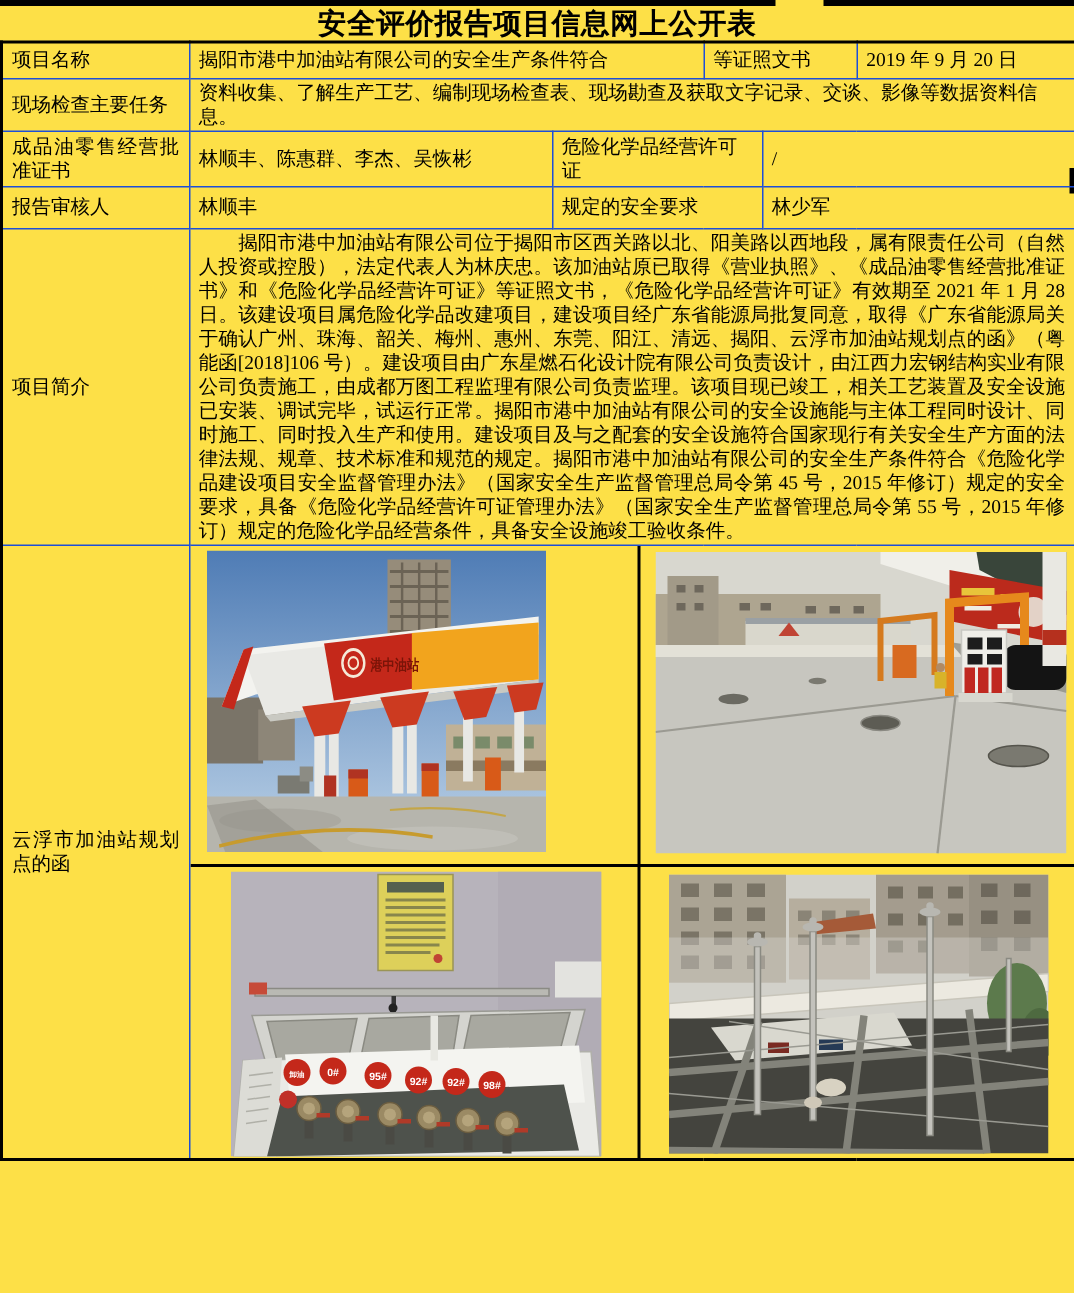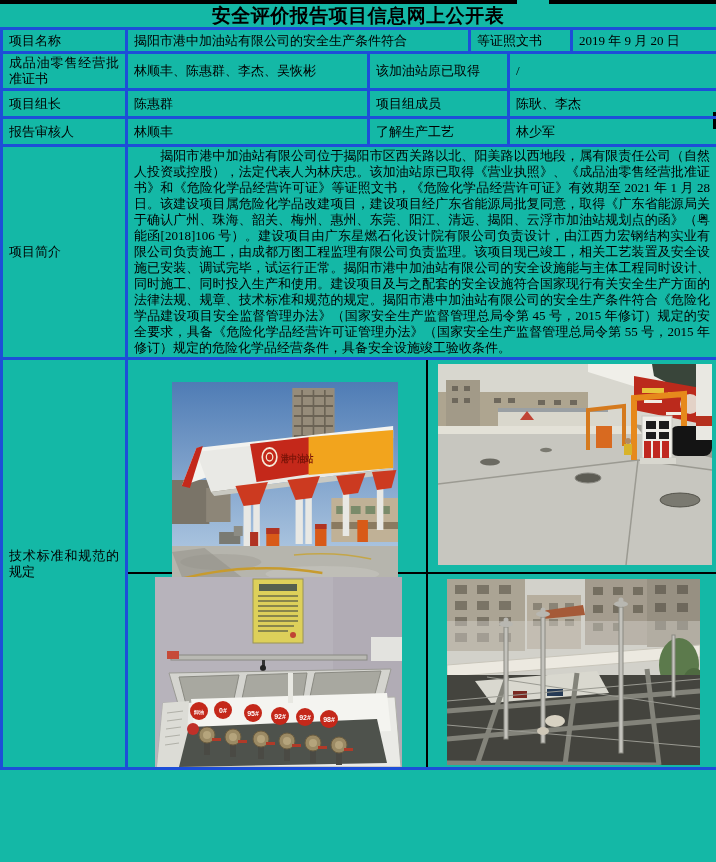--- a/index.html
+++ b/index.html
@@ -1,23 +1,23 @@
 <!DOCTYPE html>
 <html><head>
 <meta charset="utf-8">
 <style>
   html,body{margin:0;padding:0;background:#fff;}
-  #page{position:relative;width:716px;height:862px;background:#14b8a6;overflow:hidden;
+  #page{position:relative;width:716px;height:862px;background:#fde047;overflow:hidden;
         font-family:"Liberation Serif","DejaVu Serif",serif;color:#000;}
   .topbar{position:absolute;top:0;height:4px;background:#000;}
   .title{position:absolute;top:3px;left:0;width:716px;text-align:center;
          font-size:19px;font-weight:bold;letter-spacing:.5px;}
   table.main{position:absolute;top:27px;left:0;width:716px;border-collapse:collapse;
              table-layout:fixed;font-size:13px;border:2px solid #000;}
-  table.main td{border:3px solid #1d4ed8;padding:1px 6px;vertical-align:middle;
+  table.main td{border:1px solid #1d4ed8;padding:1px 6px;vertical-align:middle;
                 overflow:hidden;line-height:16px;}
   td.lab{padding-left:7px;}
   td.wraplab{text-align:justify;}
   td.intro{text-align:justify;line-height:16px;padding:2px 4px;vertical-align:top;}
   td.photos-cell{position:relative;padding:0;}
   .vline{position:absolute;left:298px;top:0;bottom:0;width:2px;background:#000;}
   .hline{position:absolute;left:0;right:0;top:212px;height:2px;background:#000;}
   .photo{position:absolute;}
   .photo svg{display:block;width:100%;height:100%;}
   .cursor-mark{position:absolute;left:713px;top:112px;width:3px;height:17px;background:#000;}
@@ -42,49 +42,47 @@
         <col style="width:63px">
         <col style="width:146px">
     </colgroup>
     <tbody>
         <tr style="height:24px">
       <td class="lab">项目名称</td>
       <td colspan="2">揭阳市港中加油站有限公司的安全生产条件符合</td>
       <td colspan="2" class="lab">等证照文书</td>
       <td>2019 年 9 月 20 日</td>
     </tr>
+    <tr style="height:25px">
+      <td class="lab">现场检查主要任务</td>
+      <td colspan="5">资料收集、了解生产工艺、编制现场检查表、现场勘查及获取文字记录、交谈、影像等数据资料信息。</td>
+    </tr>
     <tr style="height:37px">
       <td class="lab wraplab">成品油零售经营批准证书</td>
       <td>林顺丰、陈惠群、李杰、吴恢彬</td>
-      <td colspan="2" class="lab">该加油站原已取得</td>
+      <td colspan="2" class="lab">危险化学品经营许可证</td>
       <td colspan="2">/</td>
-    </tr>
-    <tr style="height:28px">
-      <td class="lab">项目组长</td>
-      <td>陈惠群</td>
-      <td colspan="2" class="lab">项目组成员</td>
-      <td colspan="2">陈耿、李杰</td>
     </tr>
     <tr style="height:28px">
       <td class="lab">报告审核人</td>
       <td>林顺丰</td>
-      <td colspan="2" class="lab">了解生产工艺</td>
+      <td colspan="2" class="lab">规定的安全要求</td>
       <td colspan="2">林少军</td>
     </tr>
     <tr style="height:209px">
       <td class="lab">项目简介</td>
       <td colspan="5" class="intro">　　揭阳市港中加油站有限公司位于揭阳市区西关路以北、阳美路以西地段，属有限责任公司（自然人投资或控股），法定代表人为林庆忠。该加油站原已取得《营业执照》、《成品油零售经营批准证书》和《危险化学品经营许可证》等证照文书，《危险化学品经营许可证》有效期至 2021 年 1 月 28 日。该建设项目属危险化学品改建项目，建设项目经广东省能源局批复同意，取得《广东省能源局关于确认广州、珠海、韶关、梅州、惠州、东莞、阳江、清远、揭阳、云浮市加油站规划点的函》（粤能函[2018]106 号）。建设项目由广东星燃石化设计院有限公司负责设计，由江西力宏钢结构实业有限公司负责施工，由成都万图工程监理有限公司负责监理。该项目现已竣工，相关工艺装置及安全设施已安装、调试完毕，试运行正常。揭阳市港中加油站有限公司的安全设施能与主体工程同时设计、同时施工、同时投入生产和使用。建设项目及与之配套的安全设施符合国家现行有关安全生产方面的法律法规、规章、技术标准和规范的规定。揭阳市港中加油站有限公司的安全生产条件符合《危险化学品建设项目安全监督管理办法》（国家安全生产监督管理总局令第 45 号，2015 年修订）规定的安全要求，具备《危险化学品经营许可证管理办法》（国家安全生产监督管理总局令第 55 号，2015 年修订）规定的危险化学品经营条件，具备安全设施竣工验收条件。</td>
     </tr>
     <tr style="height:410px">
-      <td class="lab wraplab">技术标准和规范的规定</td>
+      <td class="lab wraplab">云浮市加油站规划点的函</td>
       <td colspan="5" class="photos-cell">
         <div class="vline"></div>
         <div class="hline"></div>
 
-        <div class="photo" style="left:11px;top:22px;width:226px;height:201px;margin-left:33px;">
+        <div class="photo" style="left:11px;top:3px;width:226px;height:201px;">
           <svg viewBox="0 0 278 201" preserveAspectRatio="none">
             <defs>
               <linearGradient id="sky1" x1="0" y1="0" x2="0" y2="1">
                 <stop offset="0" stop-color="#4f7cb5"></stop>
                     <stop offset="1" stop-color="#aac4df"></stop>
               </linearGradient>
             </defs>
             <rect x="0" y="0" width="278" height="168" fill="url(#sky1)"></rect>
             <rect x="148" y="6" width="52" height="84" fill="#968c7a"></rect>
             <g stroke="#6b6355" stroke-width="2">

